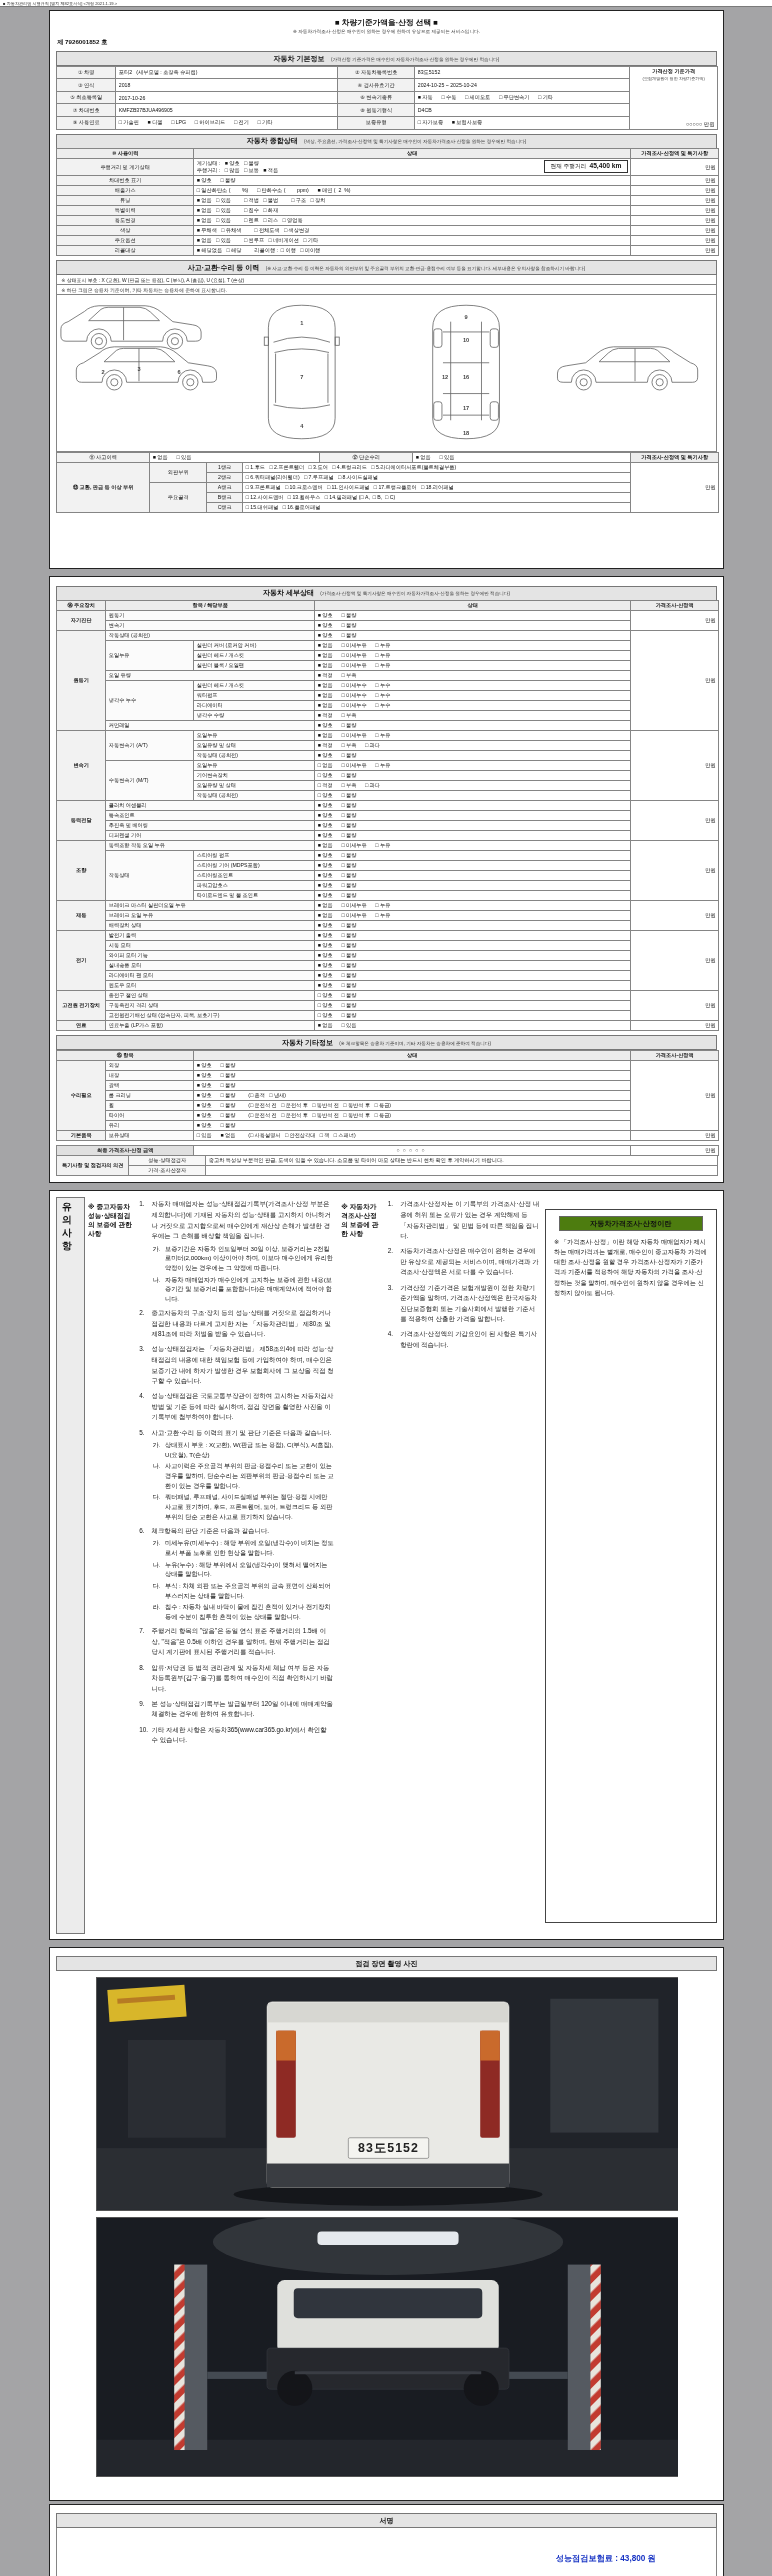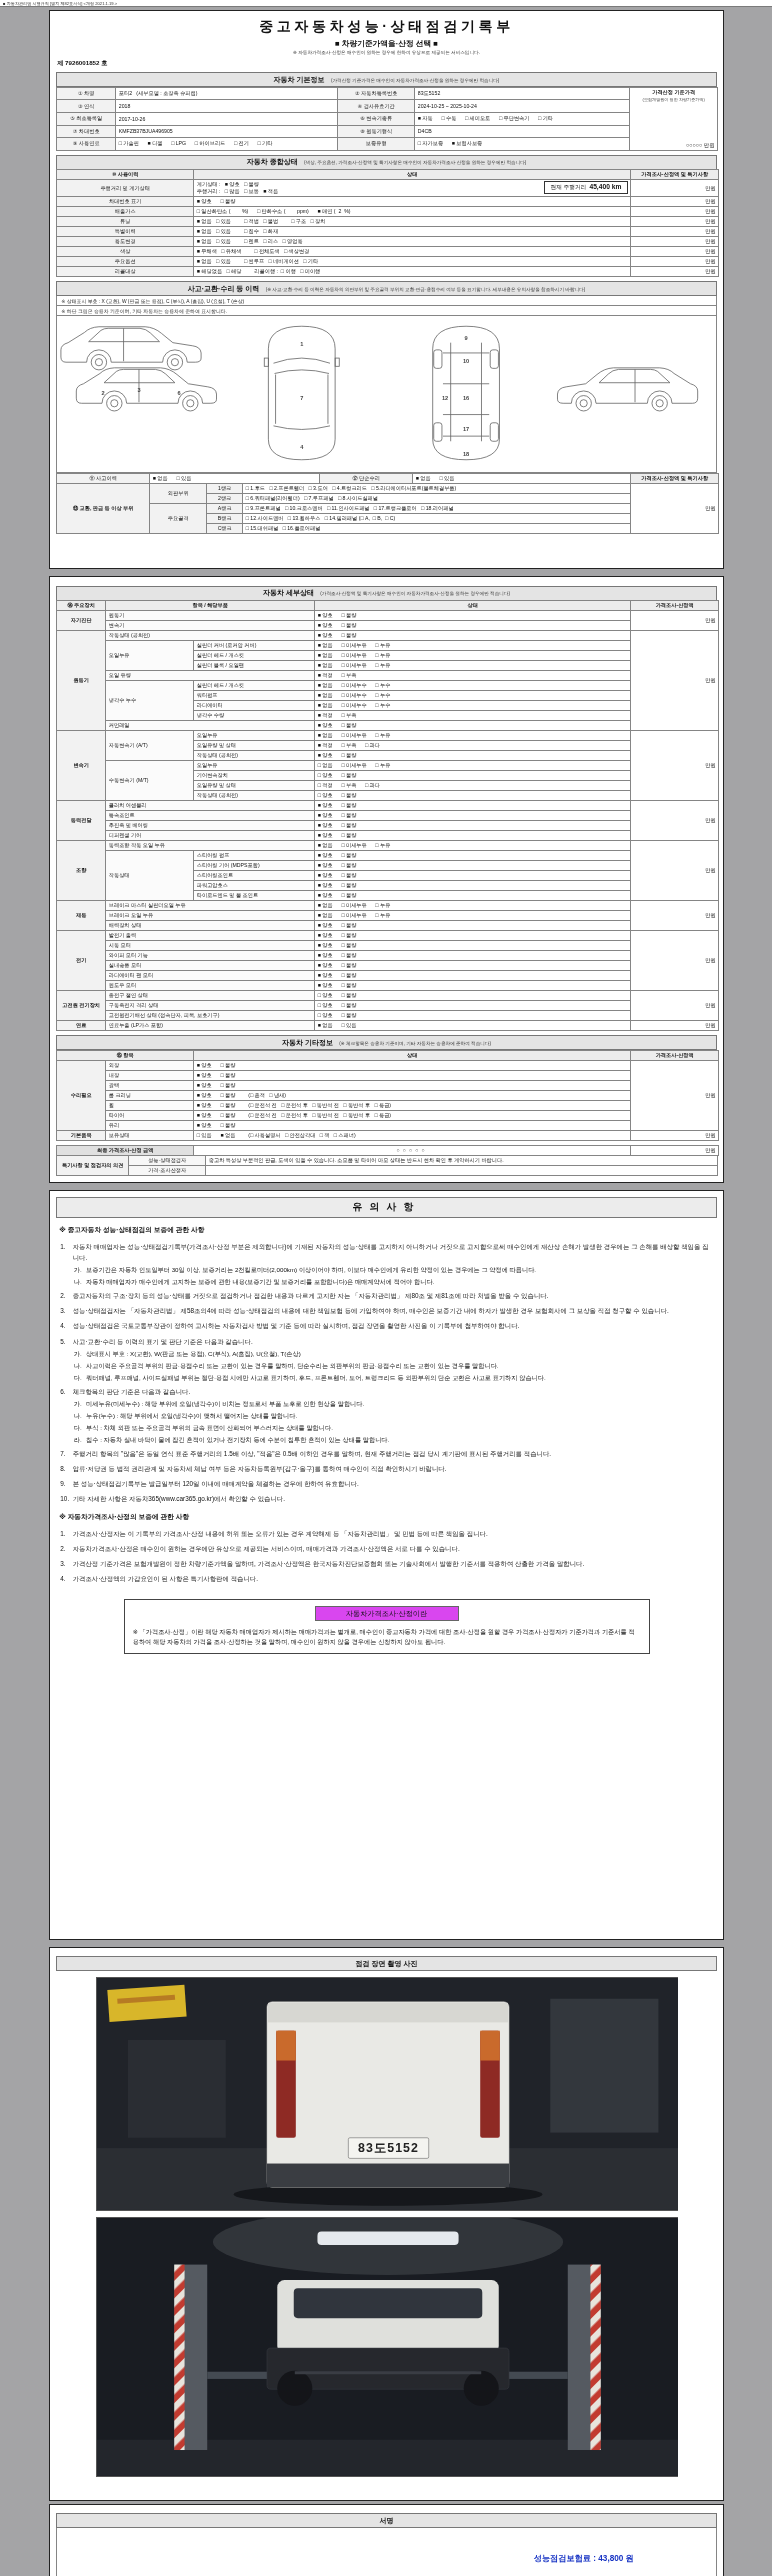--- a/index.html
+++ b/index.html
@@ -1,21 +1,21 @@
 <!DOCTYPE html>
 <html style="font-size:8.2px"><head>
 <meta charset="utf-8">
 <style>
 *{margin:0;padding:0;box-sizing:border-box}
 body{width:773px;height:2576px;background:#a4a4a6;font-family:"Liberation Sans","DejaVu Sans",sans-serif;color:#111;overflow:hidden}
 .topbar{height:7.2px;background:#fff;border-bottom:0.5px solid #7a7a7a;font-size:4.1px;color:#333;padding:1px 3.1px}
 .panel{width:675px;margin:0 auto;background:#fff;border:0.5px solid #222;padding:4.1px 6.2px 5.2px}
 .p1{margin-top:3.1px;min-height:559px}
 .p2{margin-top:7.2px;min-height:546px}
-.p3{margin-top:7.2px;min-height:750px;display:flex;flex-direction:column}
+.p3{margin-top:7.2px;min-height:750px;display:flex;flex-direction:row}
 .p4{margin-top:7.2px;min-height:554px}
 .p5{margin-top:3.1px;min-height:106px}
 .doc-title{text-align:center;font-size:14px;font-weight:bold;letter-spacing:3.6px;margin-top:3.1px}
 .sel-line{text-align:center;font-size:7.7px;font-weight:bold;margin-top:2.6px}
 .sel-note{text-align:center;font-size:4.6px;color:#333;margin-top:1px}
 .docno{font-size:6.2px;font-weight:bold;margin:4.1px 0 1px 1px}
 .band{border:0.5px solid #777;background:#e4e4e4;text-align:center;padding:1.5px 2.1px;margin-top:4.1px}
 .band-title{font-weight:bold;font-size:7px}
 .band-note{font-size:4.6px;color:#333;margin-left:4.1px}
 table.frm{width:100%;border-collapse:collapse;table-layout:fixed;margin-top:-0.5px}
@@ -39,34 +39,33 @@
 .final-val{text-align:center;letter-spacing:3.1px;font-size:6.2px}
 .op-lbl{background:#f2f2f2;text-align:center;font-weight:bold}
 .op-sub{background:#f7f7f7;text-align:center}
 .notice-band{border:0.5px solid #777;background:#ececec;text-align:center;font-size:9.8px;font-weight:bold;letter-spacing:7.2px;padding:3.1px;margin-top:2.1px}
 .nsec{font-weight:bold;font-size:6.7px;margin:8.2px 3.1px 2.1px}
 .nitem{font-size:6.4px;line-height:1.65;margin:4.6px 4.1px 0;display:flex}
 .nsub{font-size:6.2px;line-height:1.55;margin:2.1px 4.1px 0 17.5px;display:flex}
 .nn{flex:0 0 12.4px}
 .ntxt{flex:1}
 .nbox{border:0.8px solid #444;margin:14.4px auto 10.3px;width:526px;padding:6.2px 8.2px}
-.nbox-title{text-align:center;font-weight:normal;font-size:7.2px;border:0.5px solid #666;width:144px;margin:0 auto 5.2px;padding:1.5px;background:#d946ef}
+.nbox-title{text-align:center;font-weight:bold;font-size:7.2px;border:0.5px solid #666;width:144px;margin:0 auto 5.2px;padding:1.5px;background:#4d7c0f}
 .nbox-text{font-size:6.2px;line-height:1.65}
 .photo{width:582px;margin:6.2px auto 0;border:0.5px solid #555;background:#1a1d22;font-size:0}
 .sign-area{height:61px;position:relative;border:0.5px solid #858585;border-top:none}
-.fee{position:absolute;right:82px;top:25px;color:#1733c4;font-weight:bold;font-size:8.2px}
+.fee{position:absolute;right:60px;top:25px;color:#1733c4;font-weight:bold;font-size:8.2px}
 .footer-lines{margin-top:3.1px;text-align:center;font-size:4.9px;line-height:1.6;color:#222}
 </style>
 </head>
 <body>
 
 <div class="topbar">■ 자동차관리법 시행규칙 [별지 제82호서식] &lt;개정 2021.1.19.&gt;</div>
 
 <div class="panel p1">
-  <div class="doc-title">중고자동차성능·상태점검기록부</div>
   <div class="sel-line">■ 차량기준가액을·산정 선택 ■</div>
   <div class="sel-note">※ 자동차가격조사·산정은 매수인이 원하는 경우에 한하여 유상으로 제공되는 서비스입니다.</div>
   <div class="docno">제 7926001852 호</div>
 
   <div class="band">
     <span class="band-title">자동차 기본정보</span>
     <span class="band-note">(가격산정 기준가격은 매수인이 자동차가격조사·산정을 원하는 경우에만 적습니다)</span>
   </div>
   <table class="frm">
     <colgroup>

